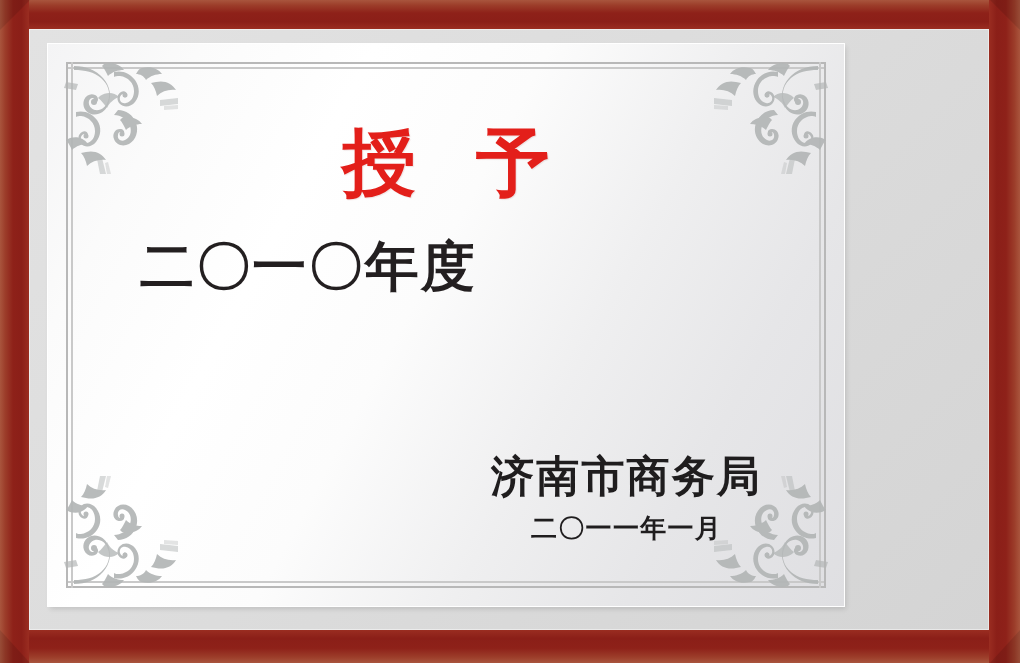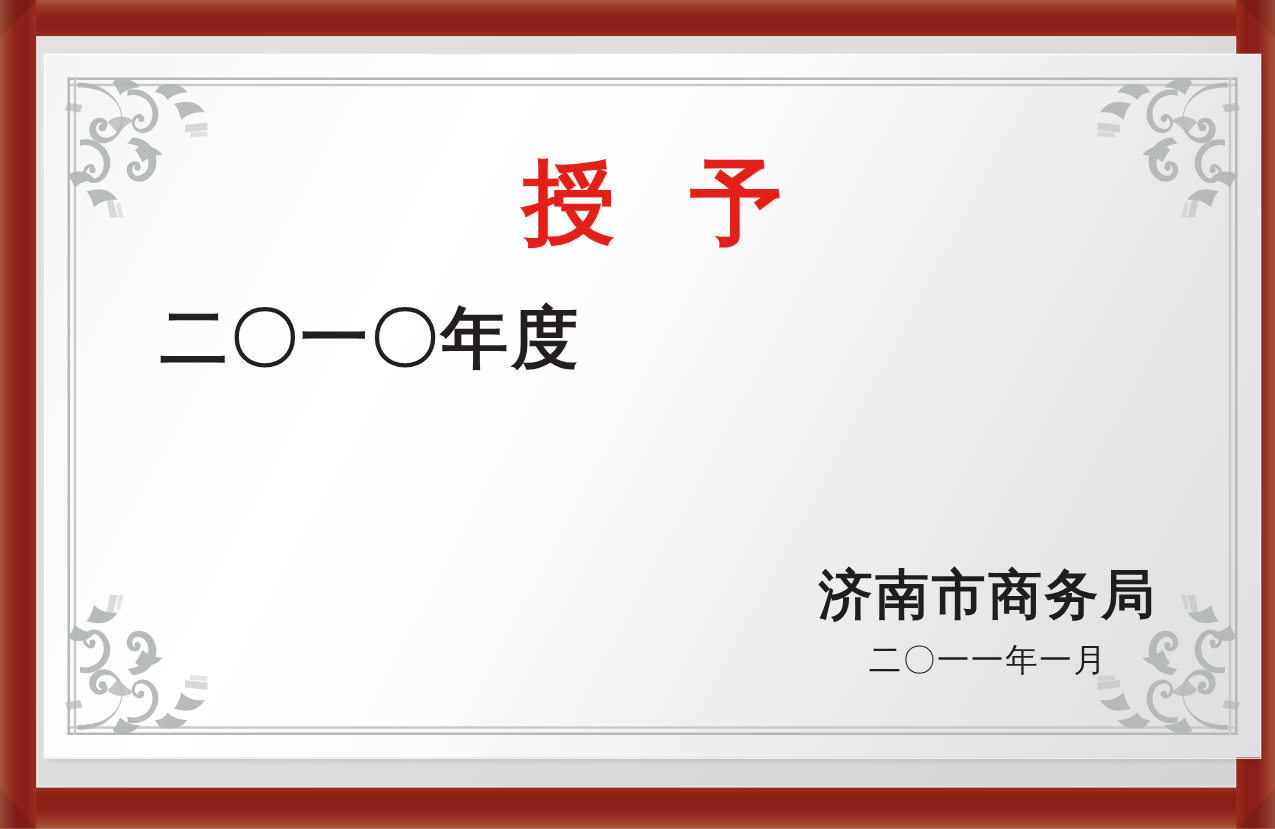--- a/index.html
+++ b/index.html
@@ -68,22 +68,22 @@
     position: absolute;
     left: 29px; top: 29px;
     width: 960px; height: 601px;
     background: linear-gradient(135deg, #e2e2e2 0%, #dcdcdc 50%, #d4d4d4 100%);
     box-shadow: inset 0 0 0 1px rgba(255,255,255,0.45);
   }
 
   
   .panel {
     position: absolute;
-    left: 36px; top: 44px;
-    width: 972px; height: 562px;
+    left: 48px; top: 44px;
+    width: 796px; height: 562px;
     background:
       linear-gradient(118deg,
         #f4f4f5 0%,
         #fbfbfb 14%,
         #ffffff 30%,
         #fcfcfc 46%,
         #efeff0 64%,
         #e6e6e8 80%,
         #dfdfe2 100%);
     box-shadow:
@@ -139,21 +139,21 @@
     letter-spacing: 0.28em;
     text-indent: 0.28em;
     line-height: 1;
     text-shadow: 1px 1px 1px rgba(120,0,0,0.10);
   }
   .year-line {
     position: absolute;
     left: 92px;
     top: 200px;
     color: #231f20;
-    font-family: Liberation Sans, sans-serif;
+    font-family: Liberation Mono, monospace;
     font-size: 54px;
     font-weight: 600;
     letter-spacing: 0.04em;
     line-height: 1;
   }
   .headline {
     position: absolute;
     left: 0; right: 0;
     top: 288px;
     text-align: center;
@@ -177,21 +177,21 @@
     font-family: "Liberation Sans", "DejaVu Sans", sans-serif;
     font-size: 43px;
     font-weight: 700;
     letter-spacing: 0.05em;
     line-height: 1.25;
   }
   .issuer-date {
     margin-top: 9px;
     font-family: "Liberation Sans", "DejaVu Sans", sans-serif;
     font-size: 26px;
-    font-weight: 400;
+    font-weight: 700;
     letter-spacing: 0.05em;
     line-height: 1.2;
   }
 </style>
 </head>
 <body>
 
 <div class="plaque">
 
   <div class="frame-top"></div>

